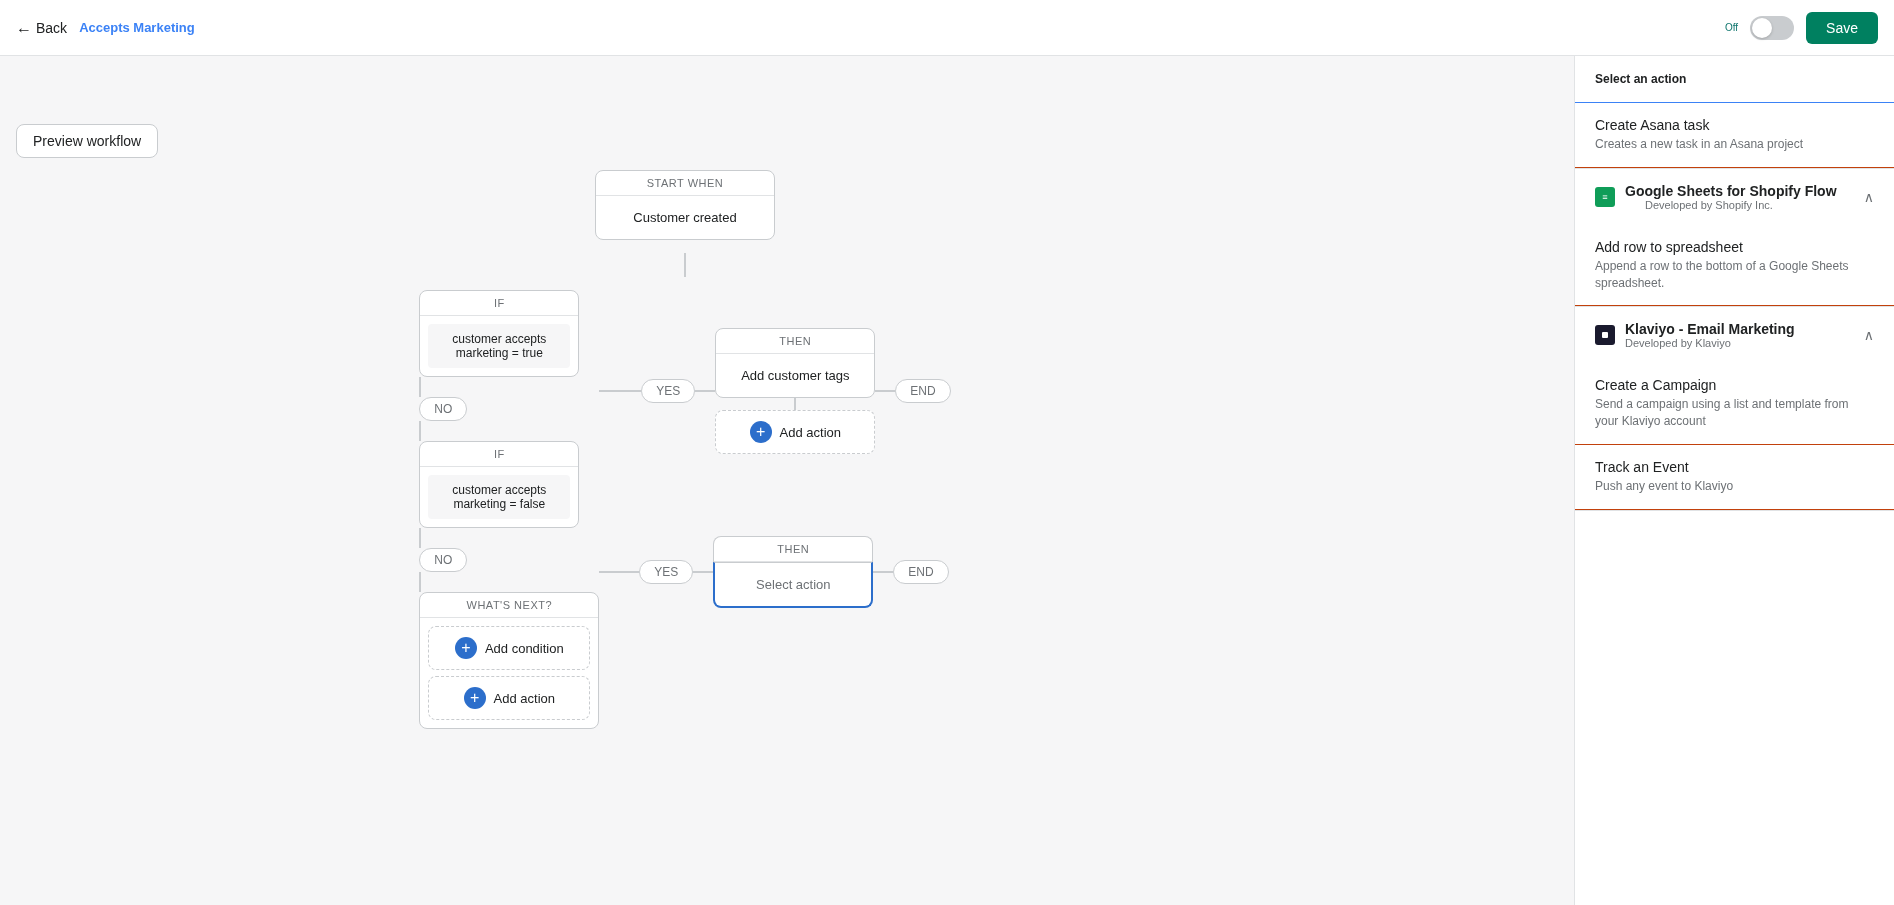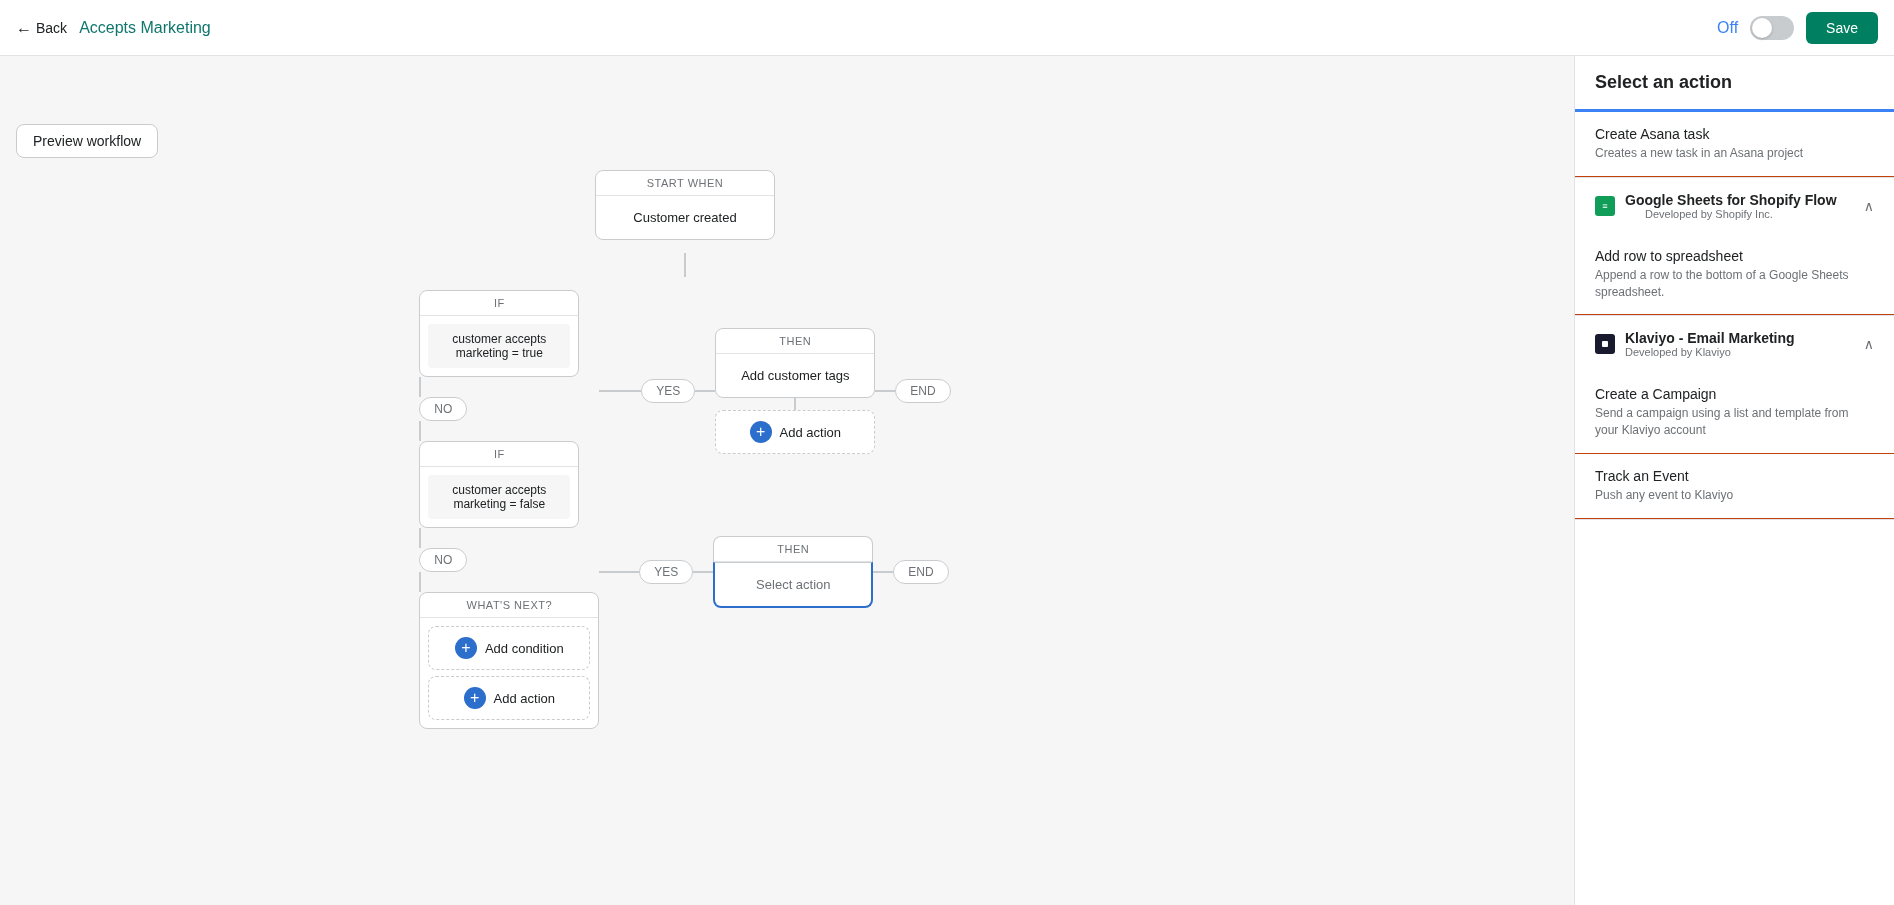--- a/index.html
+++ b/index.html
@@ -11,23 +11,23 @@
       background: #fff; border-bottom: 1px solid #e1e3e5;
       padding: 0 16px; height: 56px; flex-shrink: 0;
     }
     .topbar-left { display: flex; align-items: center; gap: 12px; }
     .back-btn {
       display: flex; align-items: center; gap: 4px;
       background: none; border: none; cursor: pointer;
       font-size: 14px; color: #202223;
     }
     .back-arrow { font-size: 16px; }
-    .page-title { font-size: 16px; color: #0f766e; font-weight: 400; }
+    .page-title { font-size: 13px; color: #3b82f6; font-weight: 700; }
     .topbar-right { display: flex; align-items: center; gap: 12px; }
-    .toggle-label { font-size: 16px; color: #3b82f6; margin-left: 32px; }
+    .toggle-label { font-size: 10px; color: #0f766e; margin-left: 32px; }
     .toggle-switch {
       width: 44px; height: 24px; background: #c9cccf; border-radius: 12px;
       position: relative; cursor: pointer;
     }
     .toggle-knob {
       width: 20px; height: 20px; background: #fff; border-radius: 50%;
       position: absolute; top: 2px; left: 2px;
       box-shadow: 0 1px 3px rgba(0,0,0,0.2);
     }
     .save-btn {
@@ -64,22 +64,22 @@
       display: flex; align-items: center; justify-content: center;
       font-size: 16px; line-height: 1; flex-shrink: 0;
     }
 
     
     .sidebar {
       width: 320px; background: #fff; border-left: 1px solid #e1e3e5;
       overflow-y: auto; flex-shrink: 0;
     }
     .sidebar-header {
-      padding: 16px 20px; border-bottom: 3px solid #3b82f6;
-      font-size: 18px; font-weight: 600; color: #202223;
+      padding: 16px 20px; border-bottom: 1px solid #3b82f6;
+      font-size: 12px; font-weight: 600; color: #202223;
     }
     .sidebar-section { border-bottom: 1px solid #e1e3e5; }
     .sidebar-section-header {
       display: flex; align-items: center; justify-content: space-between;
       padding: 14px 20px; cursor: pointer;
     }
     .sidebar-section-title-row { display: flex; align-items: center; gap: 10px; }
     .sidebar-section-title { font-size: 14px; font-weight: 600; color: #202223; }
     .sidebar-item {
       padding: 14px 20px; border-bottom: 1px solid #c2410c; cursor: pointer;

